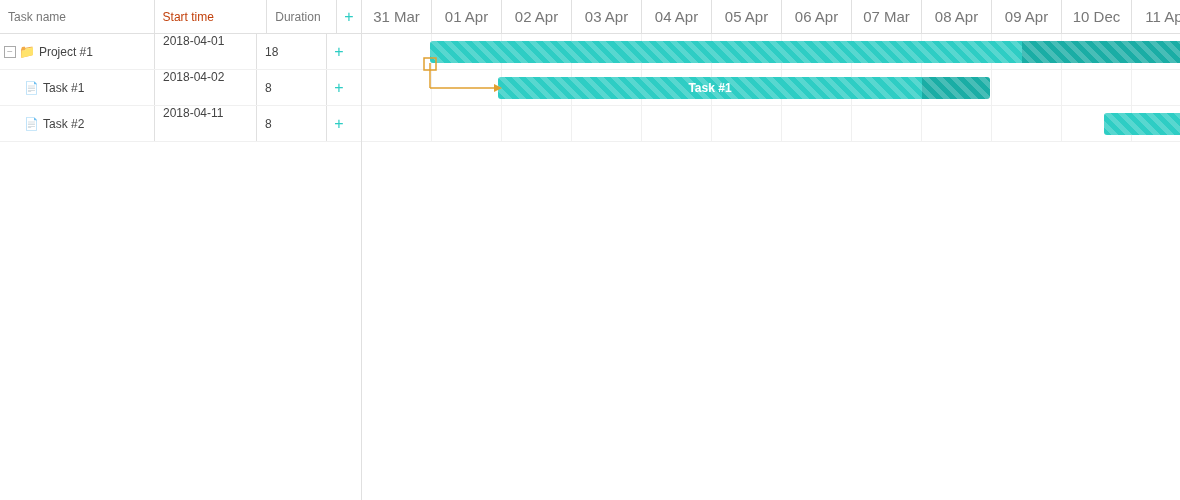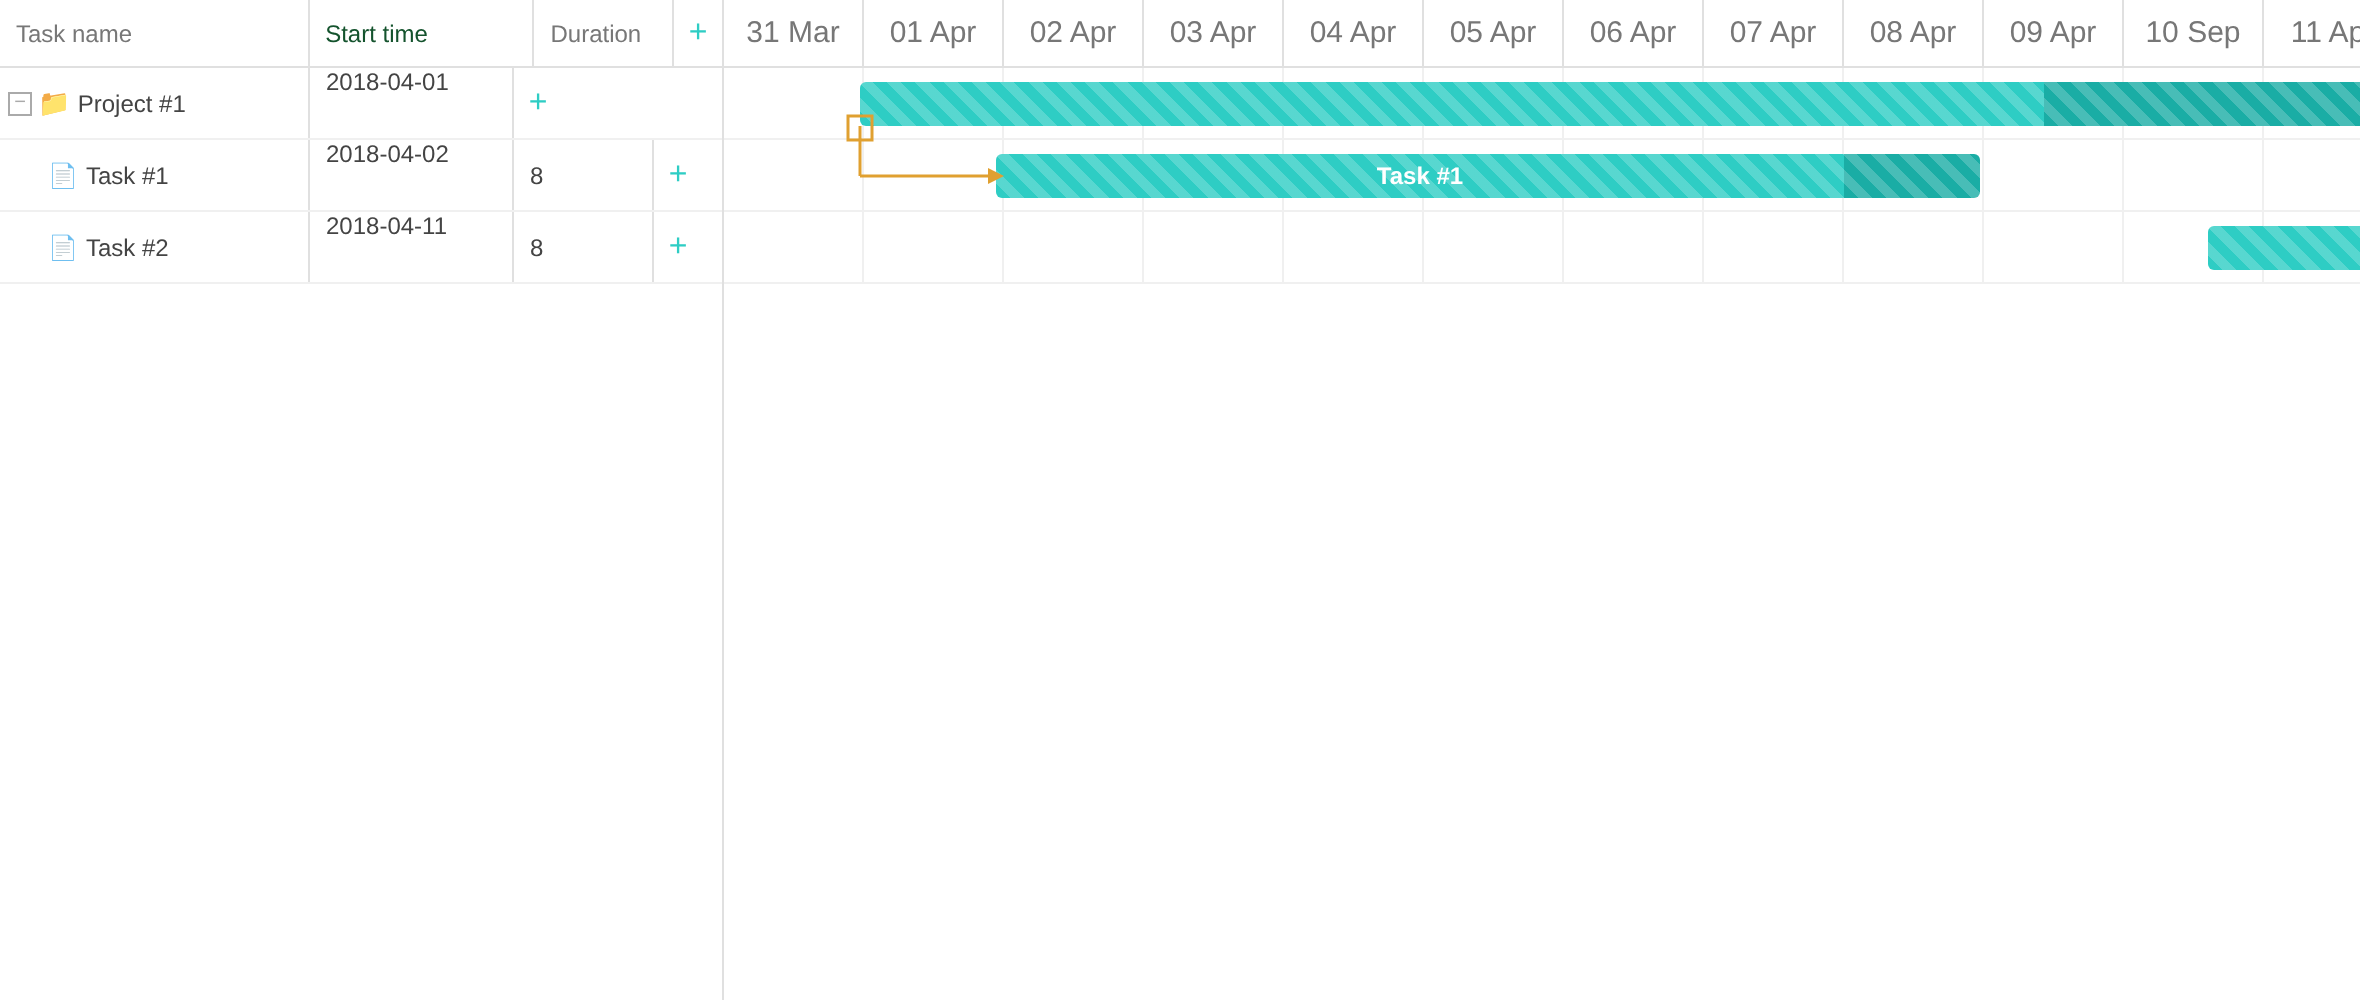--- a/index.html
+++ b/index.html
@@ -37,21 +37,21 @@
       color: #777;
       font-size: 12px;
       border-right: 1px solid #e0e0e0;
     }
 
     .col-start-time {
       width: 113px;
       display: flex;
       align-items: center;
       padding: 0 8px;
-      color: #14532d;
+      color: #c2410c;
       font-size: 12px;
       border-right: 1px solid #e0e0e0;
     }
 
     .col-duration {
       width: 70px;
       display: flex;
       align-items: center;
       padding: 12px 8px;
       color: #777;
@@ -244,43 +244,46 @@
     </div>
     <div class="right-header" id="right-header">
 
     <div class="date-col">31 Mar</div>
         <div class="date-col">01 Apr</div>
         <div class="date-col">02 Apr</div>
         <div class="date-col">03 Apr</div>
         <div class="date-col">04 Apr</div>
         <div class="date-col">05 Apr</div>
         <div class="date-col">06 Apr</div>
-        <div class="date-col">07 Apr</div>
+        <div class="date-col">07 Mar</div>
         <div class="date-col">08 Apr</div>
         <div class="date-col">09 Apr</div>
-        <div class="date-col">10 Sep</div>
+        <div class="date-col">10 Dec</div>
         <div class="date-col">11 Apr</div>
       </div>
   </div>
 
   <div class="gantt-body">
 
     <div class="left-panel">
 
       <div class="task-row">
         <div class="task-name-cell">
           <span class="collapse-icon">−</span>
           &nbsp;
           <span class="folder-icon">📁</span>
           &nbsp;
           <span>Project #1</span>
         </div>
         <div class="start-cell">
           <span>2018-04-01</span>
         </div>
+        <div class="duration-cell">
+          <span>18</span>
+        </div>
         <div class="add-cell">+</div>
       </div>
 
       <div class="task-row">
         <div class="task-name-cell">
           <div class="indent" style="margin-left:20px; display:flex; align-items:center; gap:4px;">
             <span class="file-icon">📄</span>
             <span>Task #1</span>
           </div>
         </div>

